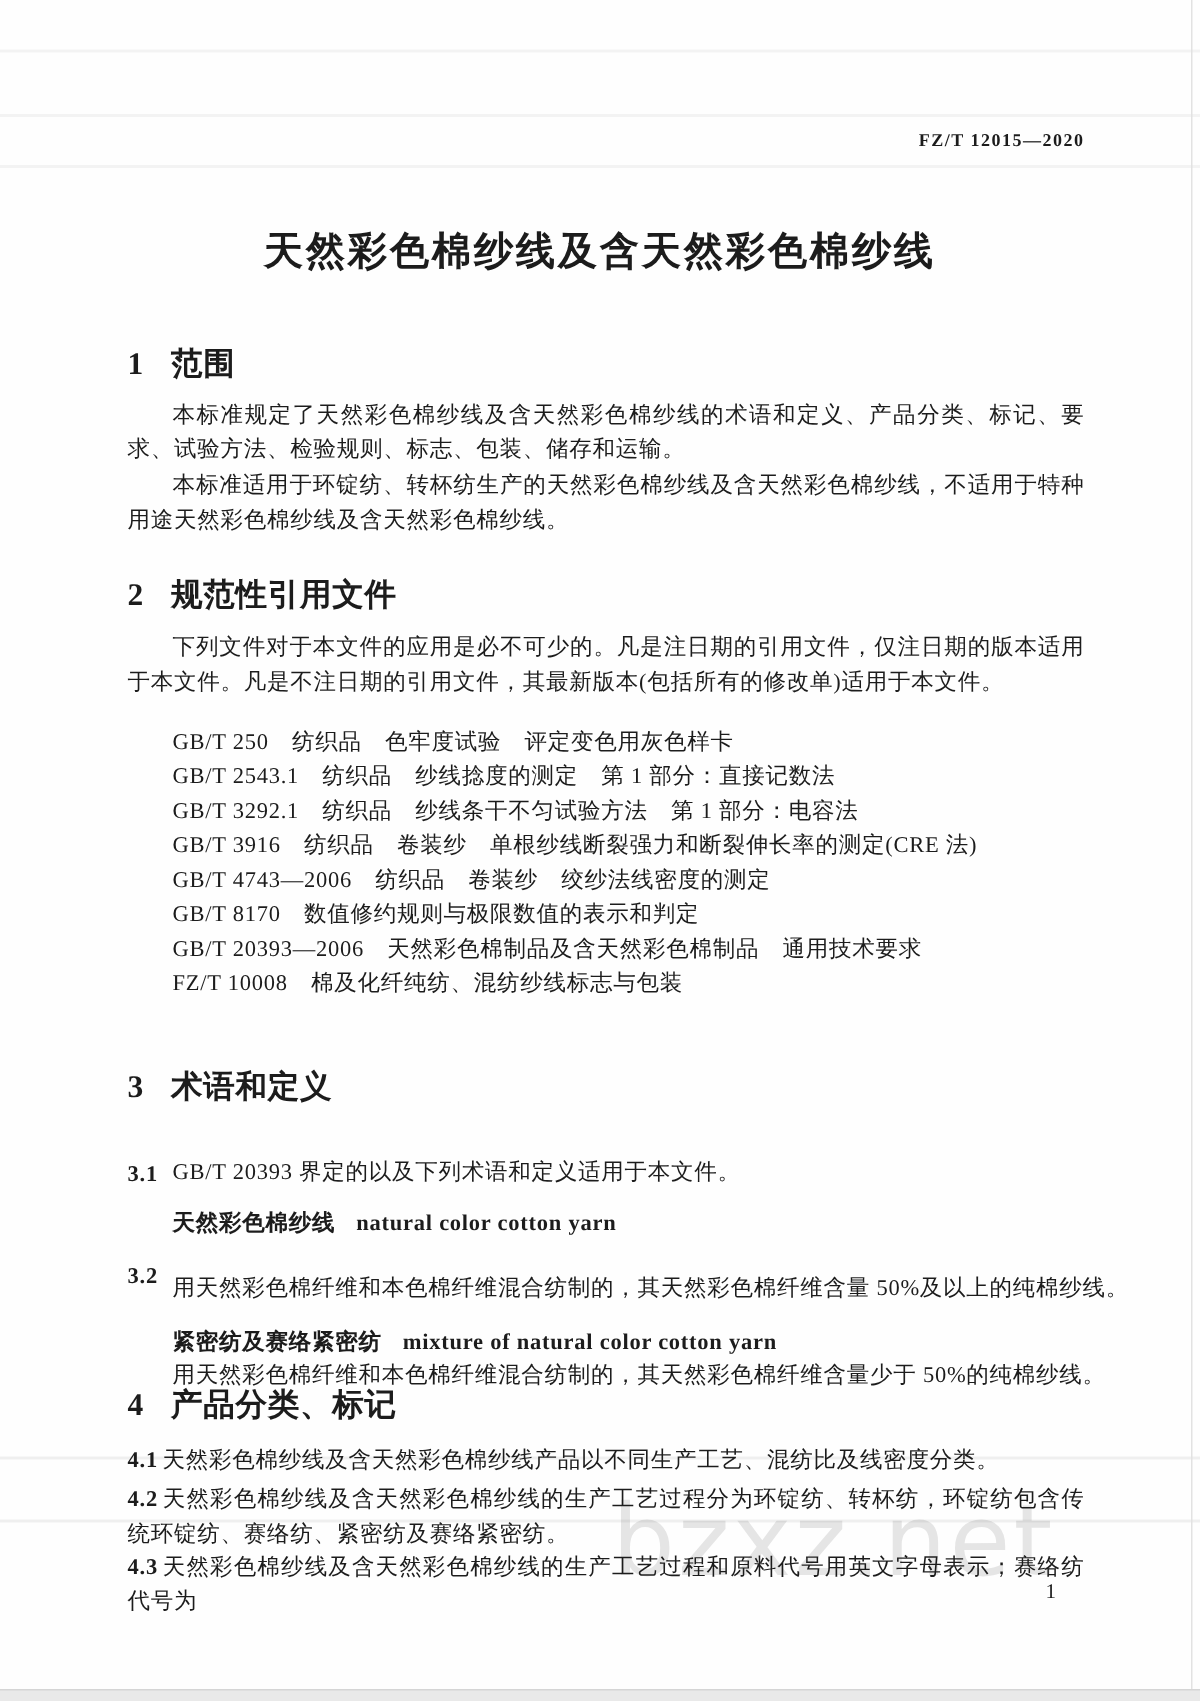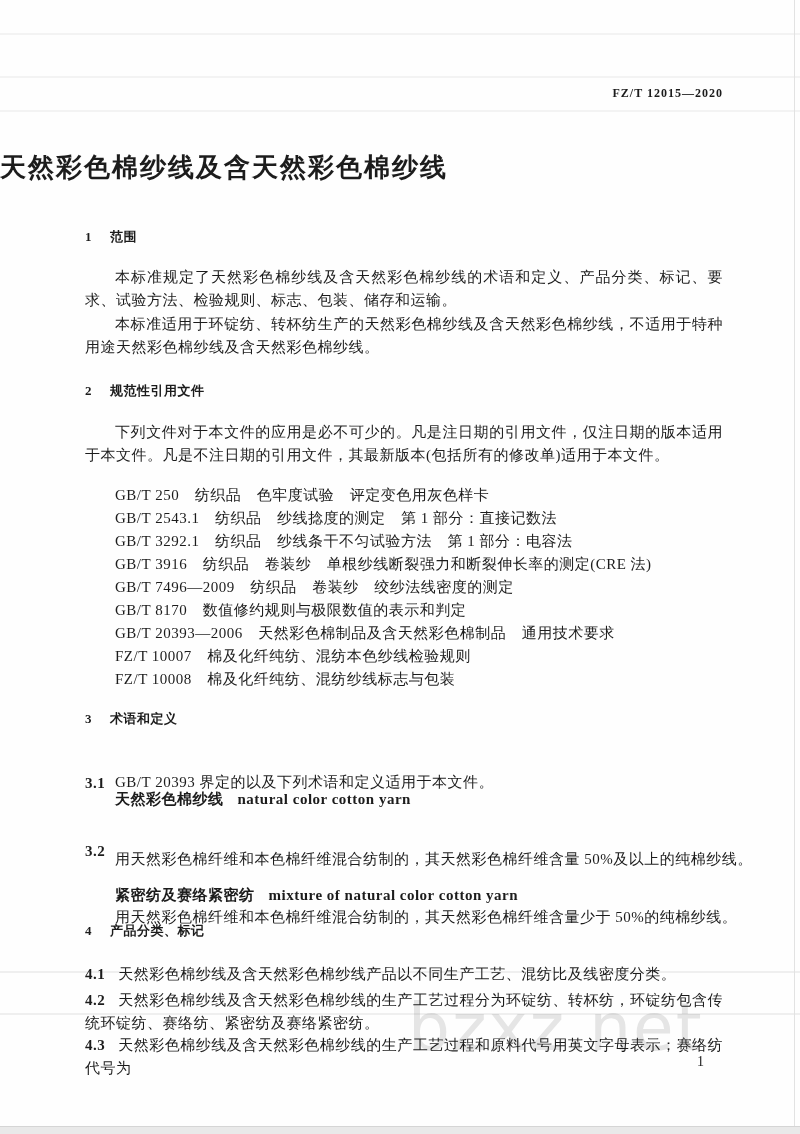--- a/index.html
+++ b/index.html
@@ -18,26 +18,26 @@
 
   .content{position:absolute;left:85px;width:638px;z-index:2;}
   .txt{font-size:15px;line-height:23px;letter-spacing:0.5px;}
   .just{text-align:justify;}
   .indent{text-indent:30px;}
   .pad{padding-left:30px;margin-top:22px;}
   b,.bold{font-weight:700;font-family:Liberation Serif, serif;}
 
   .std-code{position:absolute;left:85px;top:86px;width:638px;text-align:right;
     font-size:12px;font-weight:700;letter-spacing:1px;z-index:2;}
-  .doc-title{position:absolute;left:0;top:150px;width:800px;text-align:left;
+  .doc-title{position:absolute;left:0;top:150px;width:800px;text-align:center;
     font-size:26px;font-weight:700;letter-spacing:2px;z-index:2;}
 
-  .sec-head{font-weight:700;font-size:13px;letter-spacing:0.5px;}
+  .sec-head{font-weight:700;font-size:21px;letter-spacing:0.5px;}
   .sec-head .num{margin-right:18px;}
-  .clause .num{font-weight:700;margin-right:13px;}
+  .clause .num{font-weight:700;margin-right:3px;}
   .term-line{font-weight:700;}
   .term-line .en{margin-left:14px;}
   .ref-line{height:23px;white-space:nowrap;}
 
   .page-number{position:absolute;left:697px;top:1054px;font-size:14px;z-index:2;}
 
   .watermark{position:absolute;left:408px;top:998px;z-index:1;
     font-family:"DejaVu Sans","Liberation Sans",sans-serif;
     font-weight:400;font-size:66px;line-height:60px;letter-spacing:2px;
     color:rgba(80,80,80,0.14);white-space:nowrap;}
@@ -69,34 +69,33 @@
 
   <div class="content sec-head" style="top:382px">
     <span class="num">2</span><span>规范性引用文件</span>
   </div>
   <div class="content txt just indent" style="top:421px">下列文件对于本文件的应用是必不可少的。凡是注日期的引用文件，仅注日期的版本适用于本文件。凡是不注日期的引用文件，其最新版本(包括所有的修改单)适用于本文件。</div>
   <div class="content txt pad" style="top:462px">
     <div class="ref-line">GB/T 250　纺织品　色牢度试验　评定变色用灰色样卡</div>
     <div class="ref-line">GB/T 2543.1　纺织品　纱线捻度的测定　第 1 部分：直接记数法</div>
     <div class="ref-line">GB/T 3292.1　纺织品　纱线条干不匀试验方法　第 1 部分：电容法</div>
     <div class="ref-line">GB/T 3916　纺织品　卷装纱　单根纱线断裂强力和断裂伸长率的测定(CRE 法)</div>
-    <div class="ref-line">GB/T 7496—2009　纺织品　卷装纱　绞纱法线密度的测定</div>
+    <div class="ref-line">GB/T 4743—2006　纺织品　卷装纱　绞纱法线密度的测定</div>
     <div class="ref-line">GB/T 8170　数值修约规则与极限数值的表示和判定</div>
     <div class="ref-line">GB/T 20393—2006　天然彩色棉制品及含天然彩色棉制品　通用技术要求</div>
-    <div class="ref-line">FZ/T 10007　棉及化纤纯纺、混纺本色纱线检验规则</div>
     <div class="ref-line">FZ/T 10008　棉及化纤纯纺、混纺纱线标志与包装</div>
   </div>
 
   <div class="content sec-head" style="top:710px">
     <span class="num">3</span><span>术语和定义</span>
   </div>
   <div class="content txt pad" style="top:749px">GB/T 20393 界定的以及下列术语和定义适用于本文件。</div>
 
   <div class="content txt bold" style="top:772px">3.1</div>
-  <div class="content txt pad term-line" style="top:766px">
+  <div class="content txt pad term-line" style="top:783px">
     <span>天然彩色棉纱线</span><span class="en">natural color cotton yarn</span>
   </div>
   <div class="content txt pad" style="top:826px">用天然彩色棉纤维和本色棉纤维混合纺制的，其天然彩色棉纤维含量 50%及以上的纯棉纱线。</div>
 
   <div class="content txt bold" style="top:840px">3.2</div>
   <div class="content txt pad term-line" style="top:862px">
     <span>紧密纺及赛络紧密纺</span><span class="en">mixture of natural color cotton yarn</span>
   </div>
   <div class="content txt pad" style="top:884px">用天然彩色棉纤维和本色棉纤维混合纺制的，其天然彩色棉纤维含量少于 50%的纯棉纱线。</div>
 

